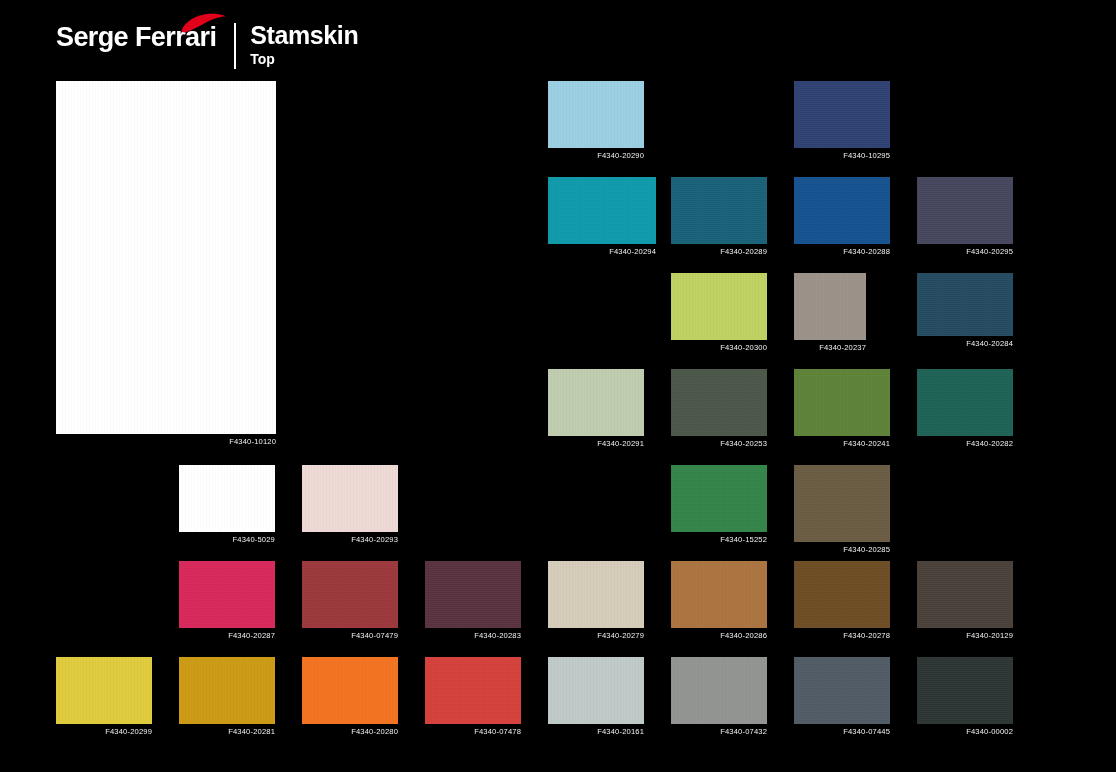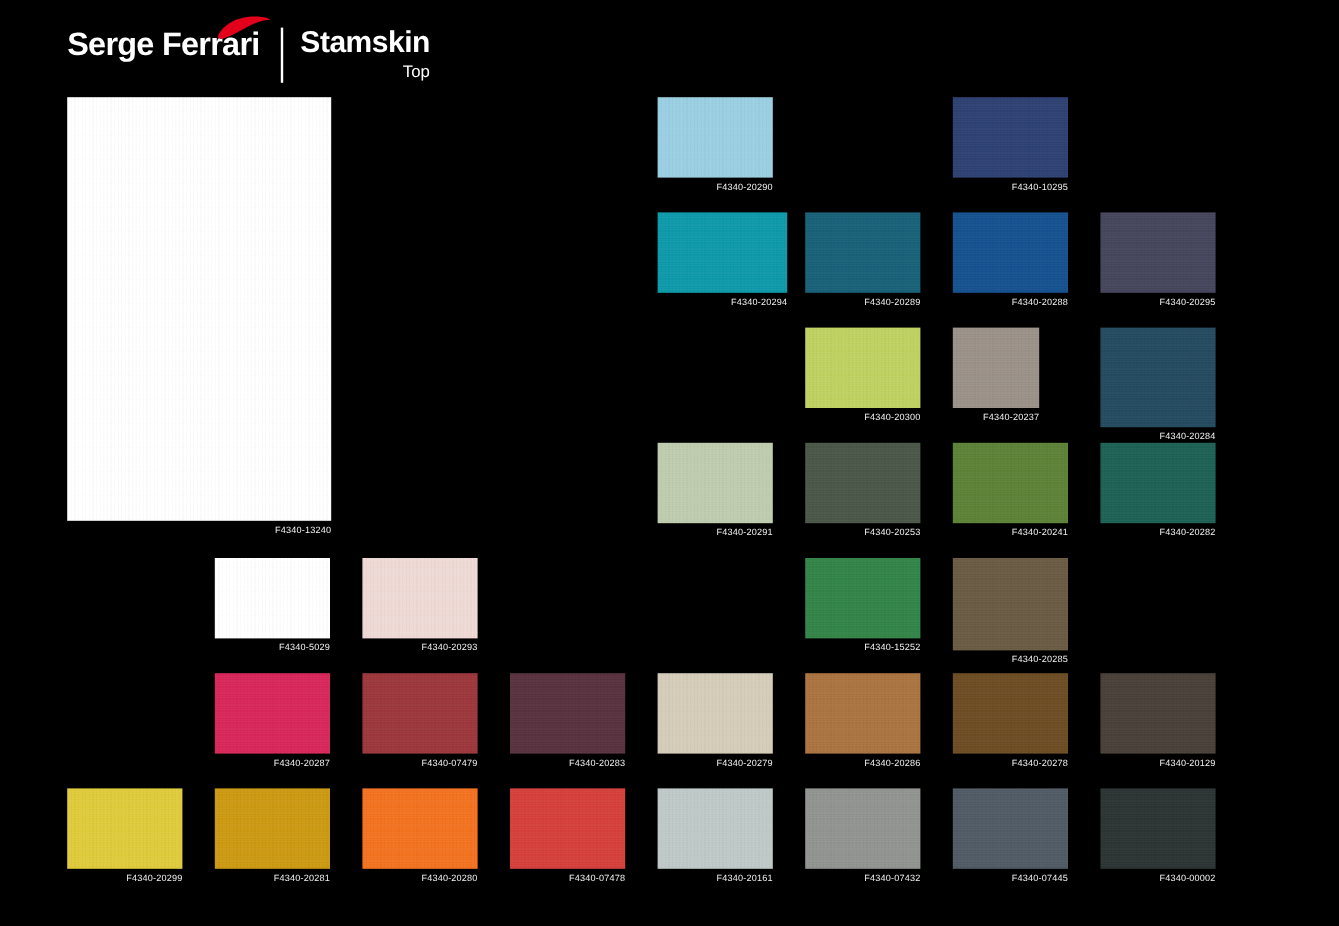--- a/index.html
+++ b/index.html
@@ -63,27 +63,26 @@
   }
   .product-name {
     font-weight: bold;
     font-size: 25px;
     line-height: 26px;
     letter-spacing: -0.4px;
     color: #ffffff;
     white-space: nowrap;
   }
   .product-sub {
-    font-weight: normal;
+    font-weight: bold;
     font-size: 14px;
     line-height: 17px;
     margin-top: 3px;
     color: #ffffff;
     white-space: nowrap;
-    text-align: right;
   }
 
   
   #swatch-grid {
     position: absolute;
     left: 0;
     top: 0;
     width: 1116px;
     height: 772px;
   }
@@ -139,21 +138,21 @@
   <div class="product-block">
     <span class="product-name">Stamskin</span>
     <span class="product-sub">Top</span>
   </div>
 
 </div>
 
 <div id="swatch-grid">
     <div class="swatch-cell" style="left: 56px; top: 81px; width: 220px; height: 353px;">
       <div class="swatch-chip" style="background: rgb(255, 255, 255);"></div>
-      <div class="swatch-label">F4340-13240</div>
+      <div class="swatch-label">F4340-10120</div>
     </div>
     <div class="swatch-cell" style="left: 548px; top: 81px; width: 96px; height: 67px;">
       <div class="swatch-chip" style="background: rgb(155, 207, 226);"></div>
       <div class="swatch-label">F4340-20290</div>
     </div>
     <div class="swatch-cell" style="left: 794px; top: 81px; width: 96px; height: 67px;">
       <div class="swatch-chip" style="background: rgb(46, 65, 115);"></div>
       <div class="swatch-label">F4340-10295</div>
     </div>
     <div class="swatch-cell" style="left: 548px; top: 177px; width: 108px; height: 67px; border-radius: 24px;">
@@ -173,21 +172,21 @@
       <div class="swatch-label">F4340-20295</div>
     </div>
     <div class="swatch-cell" style="left: 671px; top: 273px; width: 96px; height: 67px;">
       <div class="swatch-chip" style="background: rgb(191, 209, 97);"></div>
       <div class="swatch-label">F4340-20300</div>
     </div>
     <div class="swatch-cell" style="left: 794px; top: 273px; width: 72px; height: 67px;">
       <div class="swatch-chip" style="background: rgb(155, 145, 137);"></div>
       <div class="swatch-label">F4340-20237</div>
     </div>
-    <div class="swatch-cell" style="left: 917px; top: 273px; width: 96px; height: 83px; text-decoration: underline;">
+    <div class="swatch-cell" style="left: 917px; top: 273px; width: 96px; height: 63px; text-decoration: underline;">
       <div class="swatch-chip" style="background: rgb(36, 75, 96);"></div>
       <div class="swatch-label">F4340-20284</div>
     </div>
     <div class="swatch-cell" style="left: 548px; top: 369px; width: 96px; height: 67px;">
       <div class="swatch-chip" style="background: rgb(192, 204, 174);"></div>
       <div class="swatch-label">F4340-20291</div>
     </div>
     <div class="swatch-cell" style="left: 671px; top: 369px; width: 96px; height: 67px;">
       <div class="swatch-chip" style="background: rgb(75, 87, 72);"></div>
       <div class="swatch-label">F4340-20253</div>

